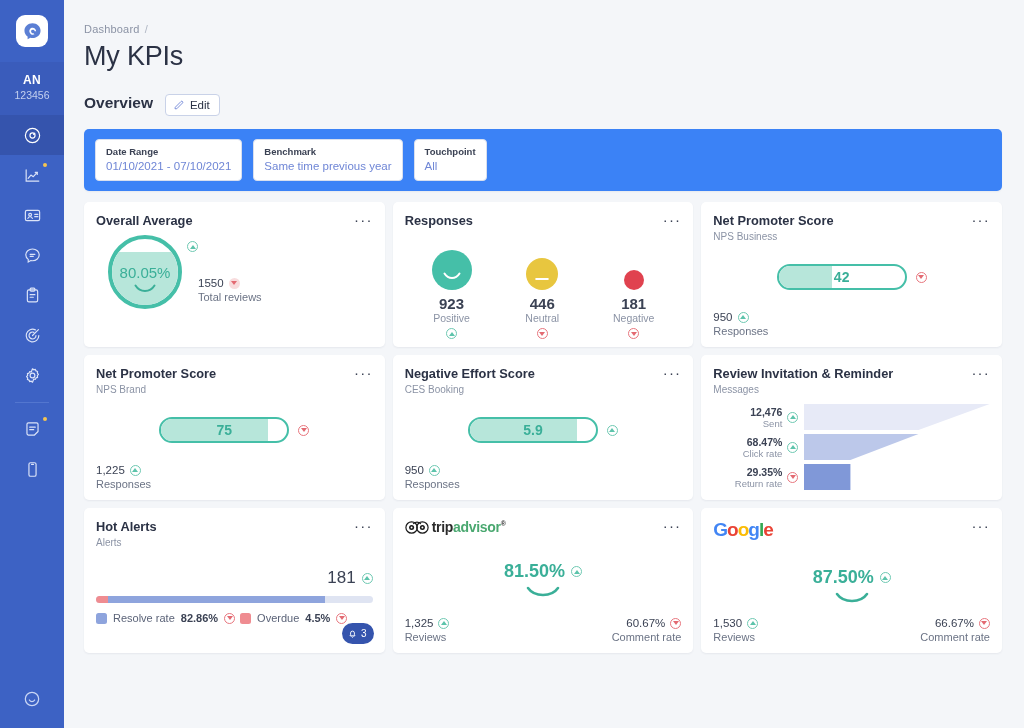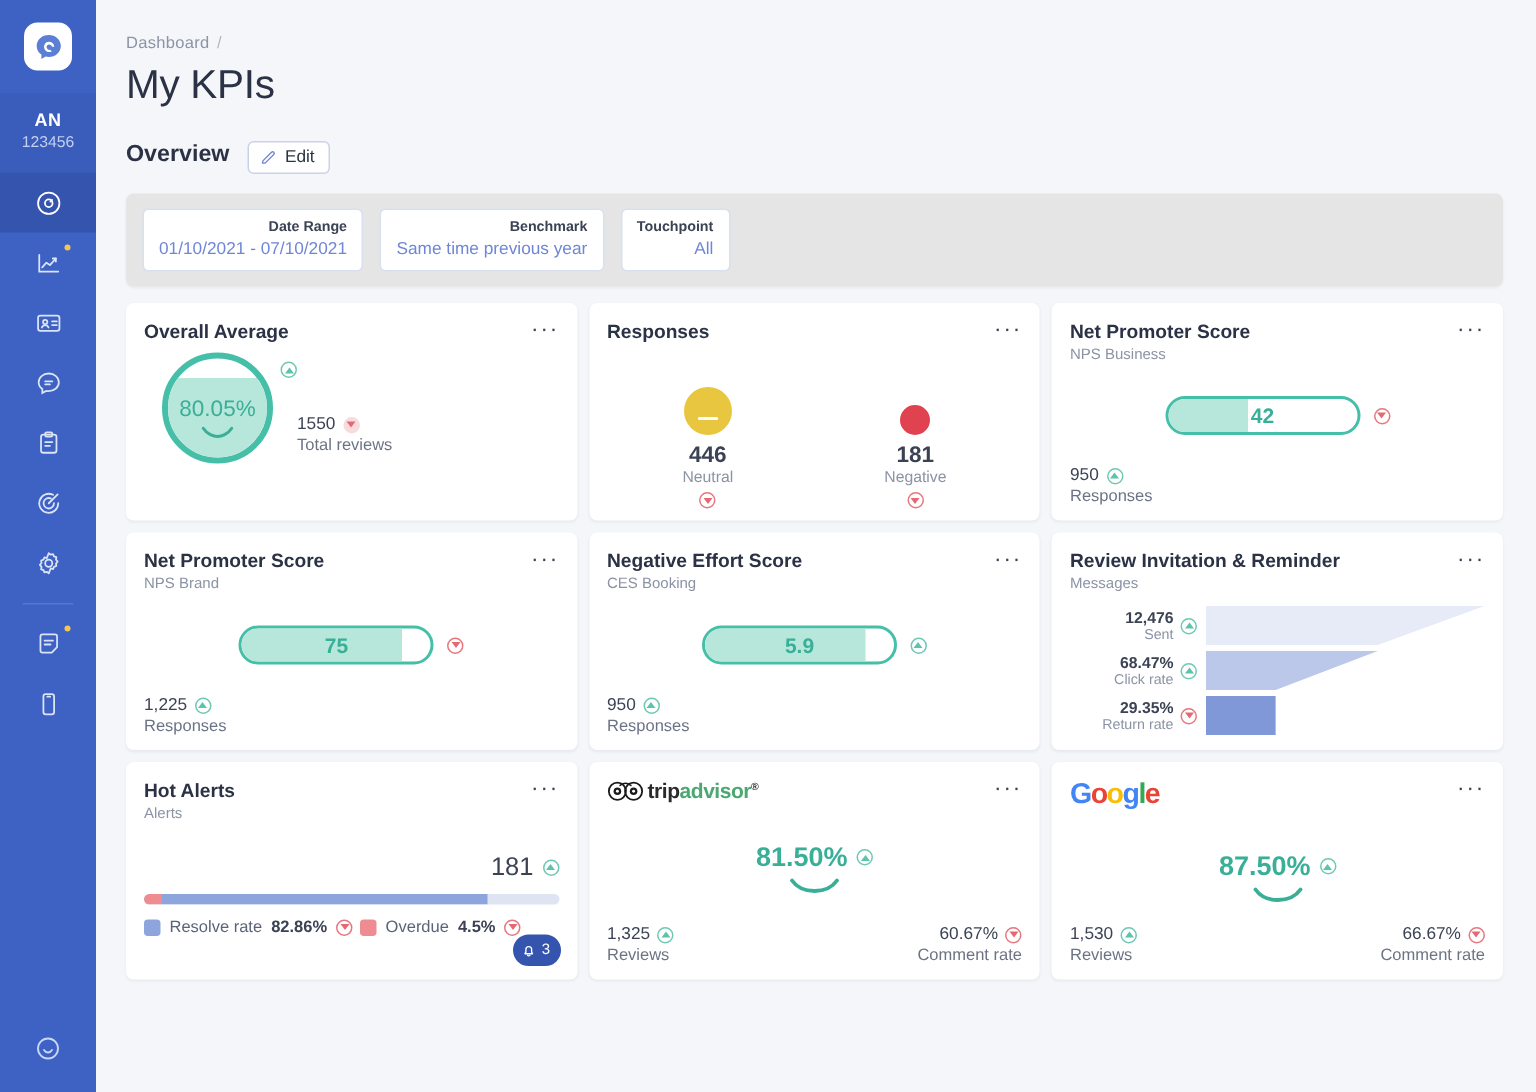--- a/index.html
+++ b/index.html
@@ -57,24 +57,23 @@
   .overview-row { display: flex; align-items: flex-start; gap: 12px; margin-top: 22px; }
   .overview-label { font-size: 15.5px; font-weight: 700; color: #2b3245; }
   .edit-btn {
     display: inline-flex; align-items: center; gap: 5px;
     border: 1px solid #c9d2e8; background: #fff; border-radius: 4px;
     padding: 4px 9px 4px 7px; font-size: 11.5px; color: #2b3245; cursor: pointer;
   }
   .edit-btn svg { display:block; }
 
   .filter-bar {
-    margin-top: 13px; background: #e5e5e5; border-radius: 5px;
+    margin-top: 13px; background: #3b82f6; border-radius: 5px;
     padding: 10px 11px; display: flex; gap: 11px;
     box-shadow: 0 1px 2px rgba(40,50,80,.06);
-    text-align: right;
   }
   .filter {
     border: 1px solid #d8dfee; border-radius: 4px; padding: 5px 10px 6px 10px;
     background: #fff; min-width: 56px; cursor: pointer;
   }
   .filter .f-label { font-size: 9.5px; color: #3b4254; font-weight: 700; line-height: 13px;}
   .filter .f-value { font-size: 11.5px; color: #6f86d6; line-height: 16px; }
 
   
   .grid {
@@ -337,20 +336,32 @@
         </div>
       </div>
 
       <div class="card">
         <div class="card-head">
           <div class="card-title">Responses</div>
           <div class="dots">···</div>
         </div>
         <div class="resp-body">
 
+          <div class="resp-col">
+            <div class="face" style="width:40px;height:40px;background:#45bfa8;">
+              <svg width="18" height="9" viewBox="0 0 18 9" fill="none" stroke="#ffffff" stroke-width="2" style="margin-bottom:9px">
+                <path d="M1.5 1.5c2 3.2 5 4.5 7.5 4.5s5.5-1.3 7.5-4.5" stroke-linecap="round"></path>
+              </svg>
+            </div>
+            <div class="resp-num">923</div>
+            <div class="resp-lbl">Positive</div>
+            <span class="trend up ring resp-tr">
+                <i></i>
+              </span>
+          </div>
 
           <div class="resp-col">
             <div class="face" style="width:32px;height:32px;background:#e8c63f;">
               <svg width="14" height="4" viewBox="0 0 14 4" fill="none" stroke="#ffffff" stroke-width="2" style="margin-bottom:9px">
                 <path d="M1.2 2h11.6" stroke-linecap="round"></path>
               </svg>
             </div>
             <div class="resp-num">446</div>
             <div class="resp-lbl">Neutral</div>
             <span class="trend down ring resp-tr">

